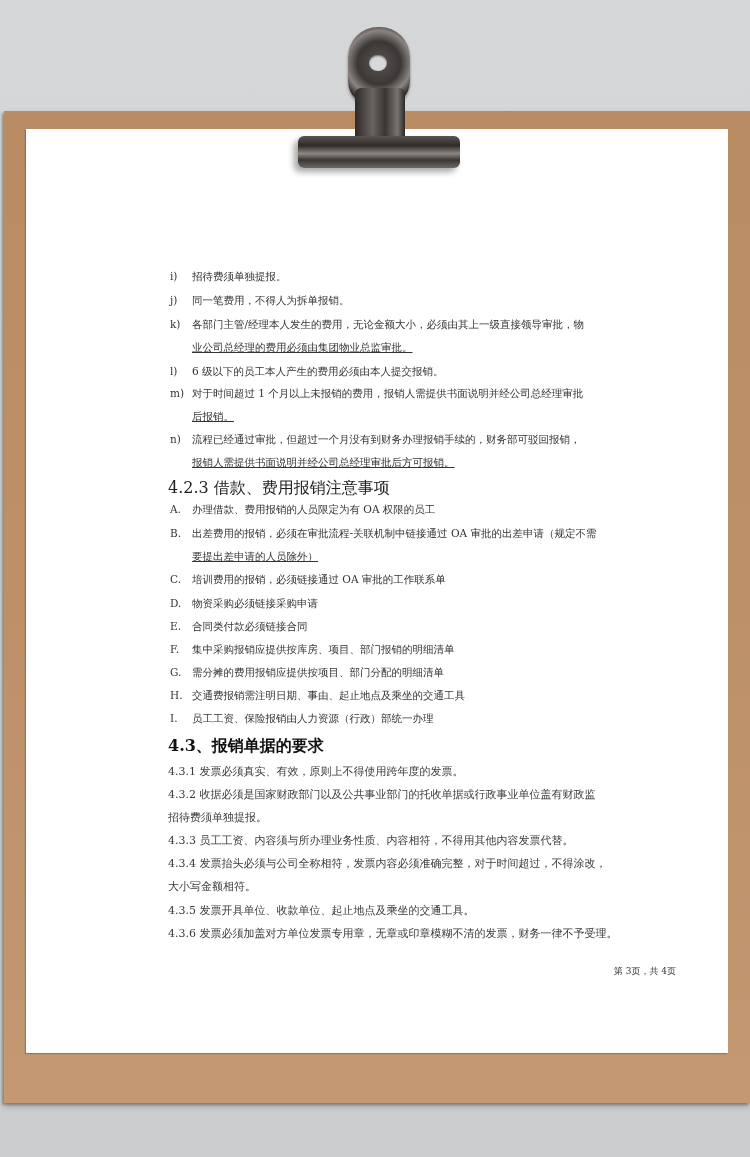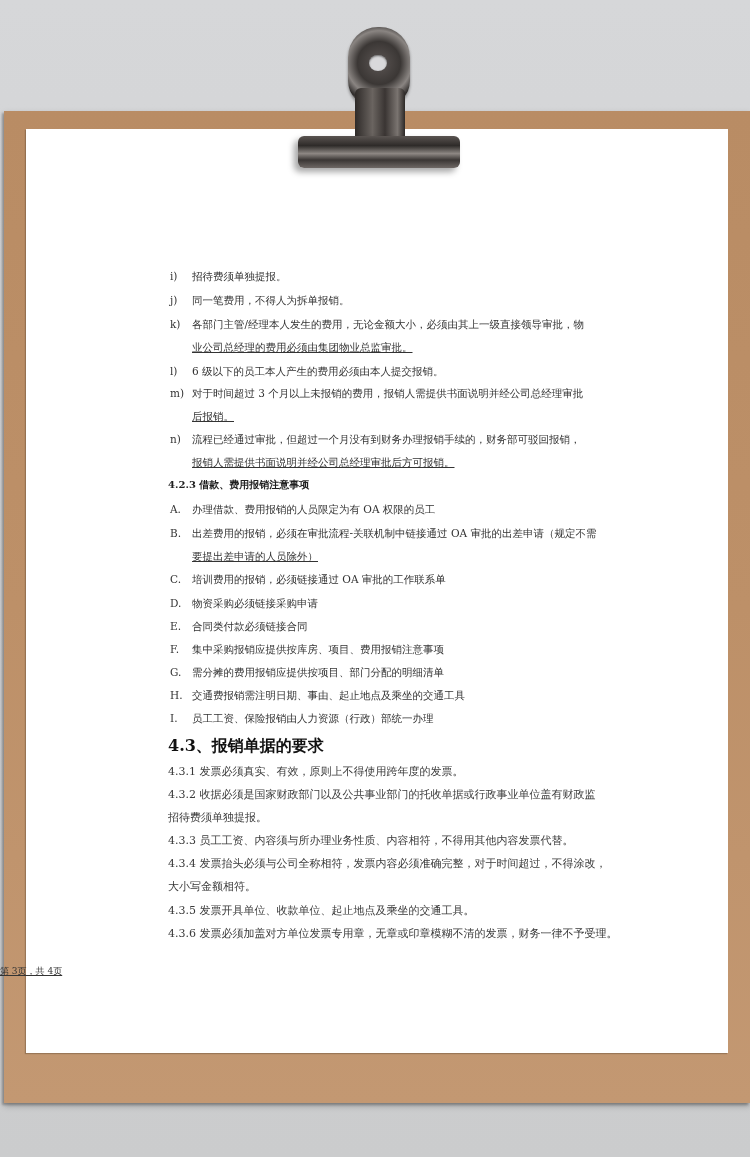--- a/index.html
+++ b/index.html
@@ -40,26 +40,26 @@
       background: linear-gradient(180deg, #5a5451 0%, #2e2b29 30%, #8d8783 55%, #3a3634 75%, #6e6865 100%);
       box-shadow: -4px 4px 6px rgba(0,0,0,0.35);
     }
     .content {
       position: absolute; left: 170px; top: 0; width: 420px;
       color: #333333; font-size: 10.5px;
     }
     .line { position: absolute; left: 0; white-space: nowrap; }
     .marker { display: inline-block; width: 22px; }
     .indent { padding-left: 22px; text-decoration: underline; }
-    .heading-sm { font-weight: bold; font-size: 10px; color: #1f1f1f; }
+    .heading-sm { font-weight: normal; font-size: 16px; color: #1f1f1f; }
     .heading-lg { font-weight: bold; font-size: 16px; color: #111111; }
     .para { color: #3a3a3a; font-size: 11px; }
     .footer {
-      position: absolute; left: 0; width: 676px; top: 965px; text-align: left;
-      font-size: 9px; color: #333; text-decoration: underline;
+      position: absolute; left: 0; width: 676px; top: 965px; text-align: right;
+      font-size: 9px; color: #333;
     }
   </style>
 </head>
 <body>
 
 <div class="board"></div>
 <div class="paper"></div>
 
 <div class="clip-ring"></div>
 <div class="clip-hole"></div>
@@ -81,21 +81,21 @@
   </div>
   <div class="line indent" style="top:341px">
     <span>业公司总经理的费用必须由集团物业总监审批。</span>
   </div>
 
   <div class="line" style="top:365px">
     <span class="marker">l)</span><span>6 级以下的员工本人产生的费用必须由本人提交报销。</span>
   </div>
 
   <div class="line" style="top:387px">
-    <span class="marker">m)</span><span>对于时间超过 3 个月以上未报销的费用，报销人需提供书面说明并经公司总经理审批</span>
+    <span class="marker">m)</span><span>对于时间超过 1 个月以上未报销的费用，报销人需提供书面说明并经公司总经理审批</span>
   </div>
   <div class="line indent" style="top:410px">
     <span>后报销。</span>
   </div>
 
   <div class="line" style="top:433px">
     <span class="marker">n)</span><span>流程已经通过审批，但超过一个月没有到财务办理报销手续的，财务部可驳回报销，</span>
   </div>
   <div class="line indent" style="top:456px">
     <span>报销人需提供书面说明并经公司总经理审批后方可报销。</span>
@@ -115,21 +115,21 @@
   <div class="line" style="top:573px">
     <span class="marker">C.</span><span>培训费用的报销，必须链接通过 OA 审批的工作联系单</span>
   </div>
   <div class="line" style="top:597px">
     <span class="marker">D.</span><span>物资采购必须链接采购申请</span>
   </div>
   <div class="line" style="top:620px">
     <span class="marker">E.</span><span>合同类付款必须链接合同</span>
   </div>
   <div class="line" style="top:643px">
-    <span class="marker">F.</span><span>集中采购报销应提供按库房、项目、费用报销注意事项</span>
+    <span class="marker">F.</span><span>集中采购报销应提供按库房、项目、部门报销的明细清单</span>
   </div>
   <div class="line" style="top:666px">
     <span class="marker">G.</span><span>需分摊的费用报销应提供按项目、部门分配的明细清单</span>
   </div>
   <div class="line" style="top:689px">
     <span class="marker">H.</span><span>交通费报销需注明日期、事由、起止地点及乘坐的交通工具</span>
   </div>
   <div class="line" style="top:712px">
     <span class="marker">I.</span><span>员工工资、保险报销由人力资源（行政）部统一办理</span>
   </div>

